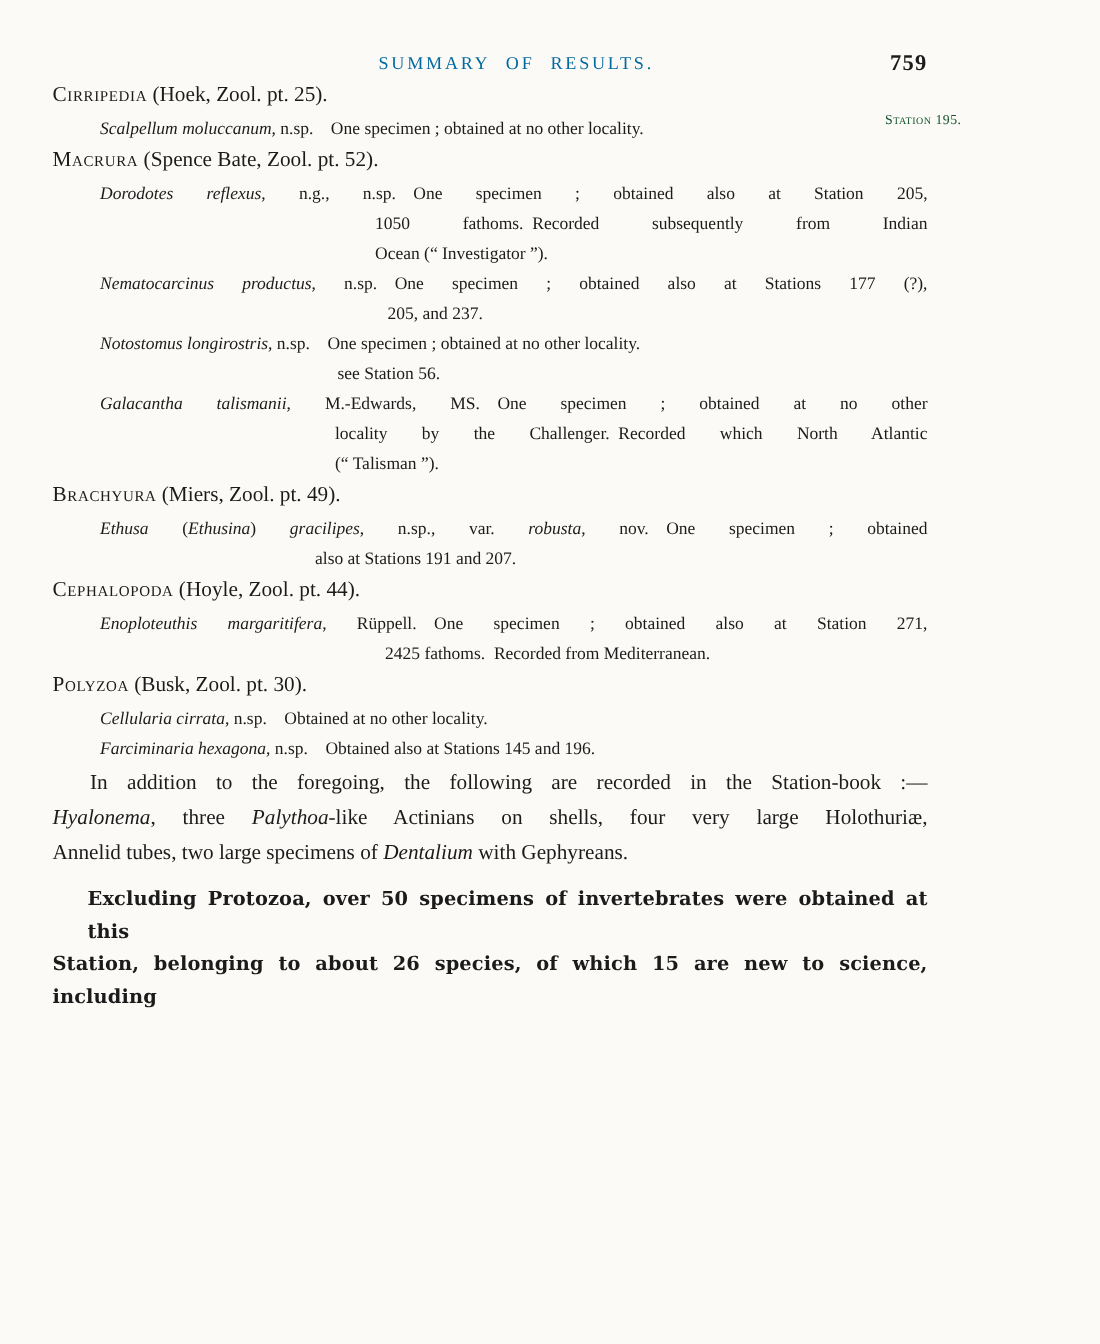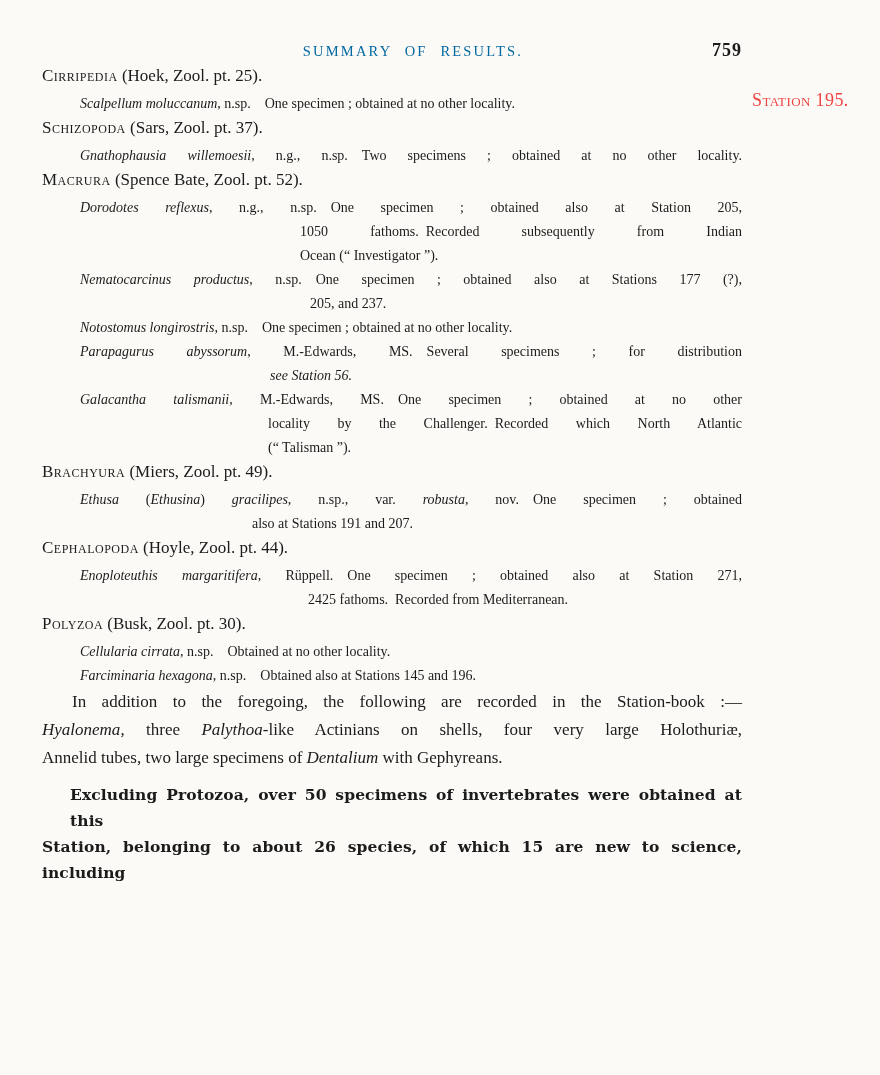--- a/index.html
+++ b/index.html
@@ -40,27 +40,27 @@
   .folio {
     position: absolute;
     right: 0;
     top: 40px;
     font-size: 18px;
     font-weight: 600;
     letter-spacing: 1px;
   }
   .margin-note {
     position: absolute;
-    left: 752px;
+    left: 708px;
     top: 90px;
-    font-size: 18px;
+    font-size: 11px;
     font-variant-caps: small-caps;
     letter-spacing: 0.4px;
     white-space: nowrap;
-    color: #ef4444;
+    color: #14532d;
   }
   .section {
   }
   .section-heading {
     font-size: 17px;
     line-height: 24px;
     margin-bottom: 4px;
   }
   .sc {
     font-variant-caps: small-caps;
@@ -101,44 +101,37 @@
     <span class="folio">759</span>
   </div>
   <div id="doc-body">
       <div class="section">
         <div class="section-heading"><span class="sc">Cirripedia</span><span> (Hoek, Zool. pt. 25).</span></div>
         <div>
           <div class="entry-line" style="padding-left: 38px;"><i>Scalpellum moluccanum</i><span>, n.sp. One specimen ; obtained at no other locality.</span></div>
         </div>
       </div>
       <div class="section">
-        <div class="section-heading"><span class="sc">Schizopoda</span><span> (Sars, Zool. pt. 37).</span></div>
-        <div>
-          <div class="entry-line just" style="padding-left: 38px;"><i>Gnathophausia willemoesii</i><span>, n.g., n.sp. Two specimens ;  obtained at no other locality.</span></div>
-        </div>
-      </div>
-      <div class="section">
         <div class="section-heading"><span class="sc">Macrura</span><span> (Spence Bate, Zool. pt. 52).</span></div>
         <div>
           <div class="entry-line just" style="padding-left: 38px;"><i>Dorodotes reflexus</i><span>, n.g., n.sp. One specimen ; obtained also at Station 205,</span></div>
           <div class="entry-line just" style="padding-left: 258px;"><span>1050 fathoms. Recorded subsequently from Indian</span></div>
           <div class="entry-line" style="padding-left: 258px;"><span>Ocean (“ Investigator ”).</span></div>
         </div>
         <div>
           <div class="entry-line just" style="padding-left: 38px;"><i>Nematocarcinus productus</i><span>, n.sp. One specimen ; obtained also at Stations 177 (?),</span></div>
           <div class="entry-line" style="padding-left: 268px;"><span>205, and 237.</span></div>
         </div>
         <div>
           <div class="entry-line" style="padding-left: 38px;"><i>Notostomus longirostris</i><span>, n.sp. One specimen ; obtained at no other locality.</span></div>
         </div>
       </div>
       <div class="section">
         <div>
-          <div class="entry-line just" style="padding-left: 38px;"><i>Parapagurus abyssorum</i><span>, M.-Edwards, MS. Several specimens ; for distribution</span></div>
-          <div class="entry-line" style="padding-left: 228px; font-style: italic;"><span>see Station 56.</span></div>
+          <div class="entry-line" style="padding-left: 228px;"><span>see Station 56.</span></div>
         </div>
         <div>
           <div class="entry-line just" style="padding-left: 38px;"><i>Galacantha talismanii</i><span>, M.-Edwards, MS. One specimen ; obtained at no other</span></div>
           <div class="entry-line just" style="padding-left: 226px;"><span>locality by the Challenger. Recorded which North Atlantic</span></div>
           <div class="entry-line" style="padding-left: 226px;"><span>(“ Talisman ”).</span></div>
         </div>
       </div>
       <div class="section">
         <div class="section-heading"><span class="sc">Brachyura</span><span> (Miers, Zool. pt. 49).</span></div>
         <div>

